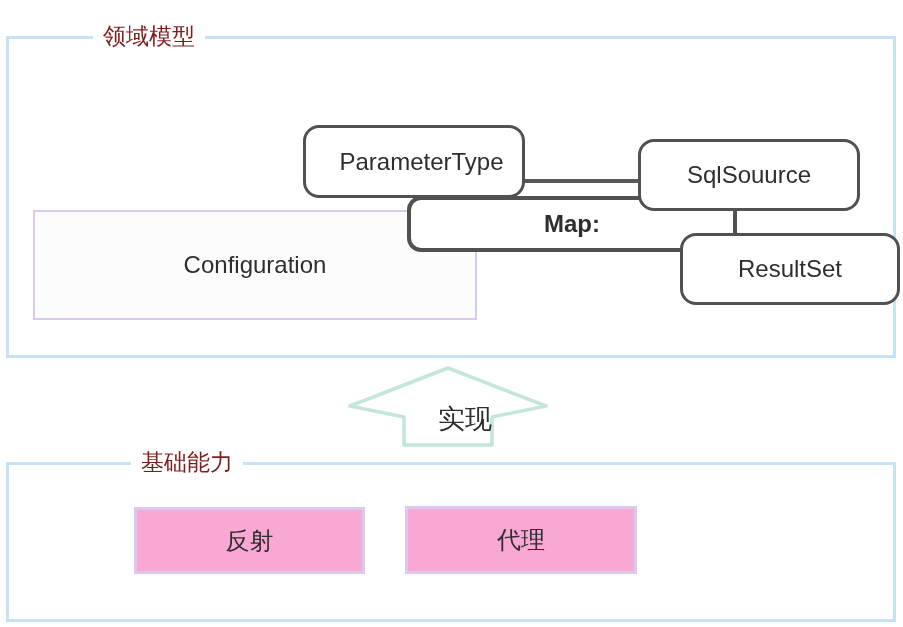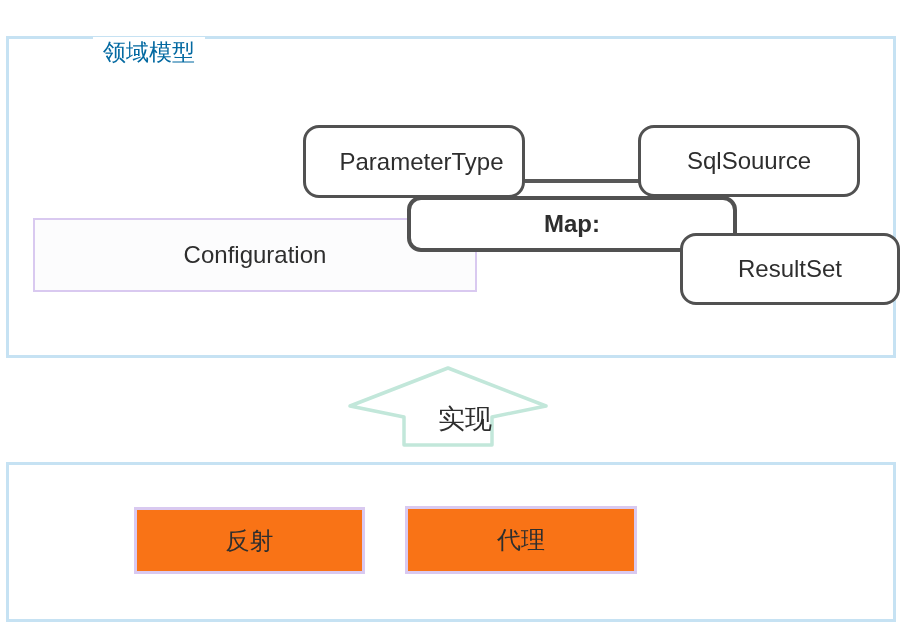--- a/index.html
+++ b/index.html
@@ -7,87 +7,88 @@
     position:relative;width:903px;height:627px;background:#ffffff;
     font-family:"Liberation Sans","DejaVu Sans",sans-serif;
     color:#2e2e2e;overflow:hidden;
   }
   .container{
     position:absolute;background:#ffffff;border:3px solid #c6e2f3;
     box-sizing:border-box;
   }
   .container-label{
     position:absolute;background:#ffffff;padding:0 10px;
-    font-size:23px;line-height:30px;color:#0369a1;z-index:4;white-space:nowrap;margin-top:16px;
+    font-size:23px;line-height:30px;color:#7f1d1d;z-index:4;white-space:nowrap;
   }
   .rounded-node{
     position:absolute;background:#ffffff;border:3.5px solid #515151;
     border-radius:16px;box-sizing:border-box;z-index:3;
     display:flex;align-items:center;justify-content:center;
     font-size:24px;color:#2e2e2e;white-space:nowrap;
   }
   .map-node{
     position:absolute;background:#ffffff;border:4px solid #515151;
     border-radius:14px;box-sizing:border-box;z-index:2;
     display:flex;align-items:center;justify-content:center;
     font-size:24px;color:#2e2e2e;white-space:nowrap;
   }
   .map-node .bold{font-weight:bold;text-align:right;}
   .purple-node{
     position:absolute;background:#fcfcfd;border:2px solid #d9c9f0;
     box-sizing:border-box;z-index:1;
     display:flex;align-items:center;justify-content:center;
     font-size:24px;color:#2e2e2e;white-space:nowrap;
   }
-  .purple-node.thick{border-width:3px;background:#f97316;}
+  .purple-node.thick{border-width:3px;background:#f9a8d4;}
   .connector-h{
     position:absolute;background:#585858;z-index:1;
   }
   .arrow-svg{position:absolute;z-index:1;}
   .arrow-label{
     position:absolute;z-index:2;text-align:right;
     font-size:27px;line-height:32px;color:#2e2e2e;white-space:nowrap;
   }
 </style>
 </head>
 <body>
 
 <div class="stage">
 
   <div class="container" style="left:6px;top:36px;width:890px;height:322px;"></div>
   <div class="container-label" style="left:93px;top:21px;">领域模型</div>
 
   <div class="connector-h" style="left:525px;top:179px;width:115px;height:4px;"></div>
 
-  <div class="purple-node" style="left:33px;top:218px;width:444px;height:74px;">
+  <div class="purple-node" style="left:33px;top:210px;width:444px;height:110px;">
     <span>Configuration</span>
   </div>
 
   <div class="map-node" style="left:407px;top:196px;width:330px;height:56px;">
     <span class="bold">Map:</span>
   </div>
 
   <div class="rounded-node" style="left:303px;top:125px;width:222px;height:73px;padding-left:15px;">
     <span>ParameterType</span>
   </div>
 
-  <div class="rounded-node" style="left:638px;top:125px;width:222px;height:72px;">
+  <div class="rounded-node" style="left:638px;top:139px;width:222px;height:72px;">
     <span>SqlSouurce</span>
   </div>
 
   <div class="rounded-node" style="left:663px;top:233px;width:220px;height:72px;margin-left:17px;">
     <span>ResultSet</span>
   </div>
 
   <svg class="arrow-svg" style="left:340px;top:358px;" width="220" height="95" viewBox="0 0 220 95">
     <polygon points="108,10 206,48 152,59 152,87 64,87 64,59 10,48" fill="#ffffff" stroke="#c2e7da" stroke-width="3.5" stroke-linejoin="round"></polygon>
   </svg>
   <div class="arrow-label" style="left:412px;top:403px;width:80px;">实现</div>
 
   <div class="container" style="left:6px;top:462px;width:890px;height:160px;"></div>
+  <div class="container-label" style="left:131px;top:447px;">基础能力</div>
 
   <div class="purple-node thick" style="left:134px;top:507px;width:231px;height:67px;">
     <span>反射</span>
   </div>
 
   <div class="purple-node thick" style="left:405px;top:506px;width:232px;height:68px;">
     <span>代理</span>
   </div>
 
 </div>

